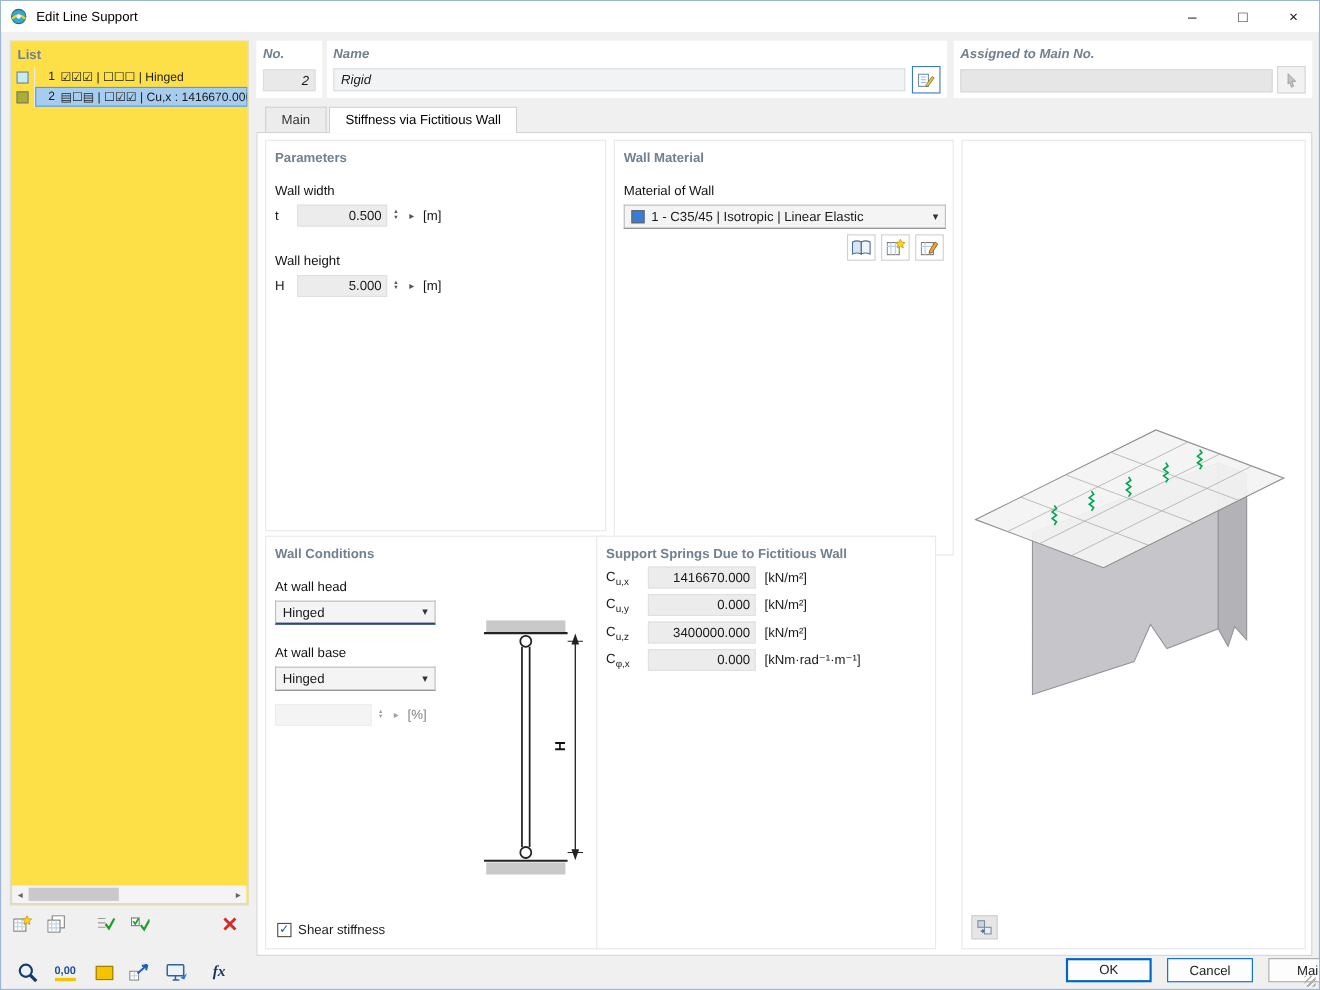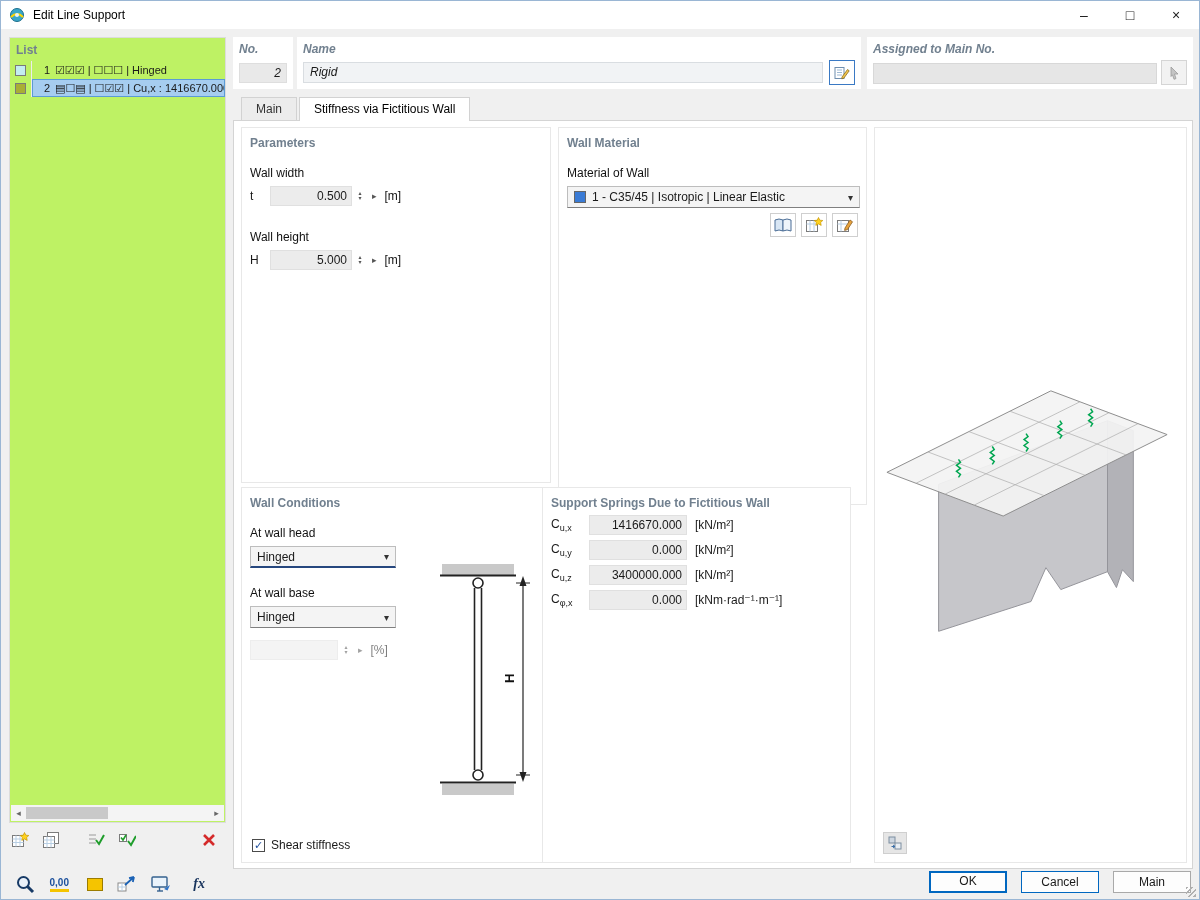--- a/index.html
+++ b/index.html
@@ -8,21 +8,21 @@
   .window { position:relative; width:1200px; height:900px; background:#f0f0f0; border:1px solid #9ab6d4; overflow:hidden; }
 
   
   .titlebar { position:absolute; left:0; top:0; right:0; height:28px; background:#ffffff; display:flex; align-items:center; }
   .app-icon { margin-left:8px; width:16px; height:16px; display:inline-flex; }
   .title-text { margin-left:8px; font-size:12px; color:#000; }
   .win-controls { position:absolute; right:0; top:0; height:28px; display:flex; }
   .win-btn { width:46px; height:28px; display:flex; align-items:center; justify-content:center; font-size:14px; color:#222; }
 
   
-  .list-panel { position:absolute; left:8px; top:36px; width:217px; height:786px; background:#bef264; border:1px solid #dcdcdc; overflow:hidden; }
+  .list-panel { position:absolute; left:8px; top:36px; width:217px; height:786px; background:#fde047; border:1px solid #dcdcdc; overflow:hidden; }
   .group-header { color:#71808f; font-weight:bold; font-size:12px; }
   .list-panel .group-header { padding:5px 6px 4px 6px; }
   .list-item { display:flex; align-items:center; height:18px; font-size:11px; white-space:nowrap; }
   .swatch-cell { width:22px; height:18px; display:flex; align-items:center; justify-content:center; border-right:1px solid #ececec; flex:none; }
   .swatch { width:11px; height:11px; border:1px solid #7a7a7a; display:inline-block; }
   .li-content { flex:1; display:flex; align-items:center; height:18px; padding-left:2px; overflow:hidden; }
   .li-num { width:16px; text-align:right; margin-right:5px; flex:none; }
   .li-desc { overflow:hidden; text-overflow:clip; white-space:nowrap; }
   .list-item.selected .li-content { background:#a6cdf0; outline:1px solid #5b9bd5; outline-offset:-1px; }
   .hscroll { position:absolute; left:1px; right:1px; bottom:1px; height:16px; background:#f4f4f4; display:flex; align-items:center; }
@@ -94,21 +94,21 @@
 
   #view-svg { position:absolute; left:2px; top:235px; }
   #view-btn { position:absolute; left:8px; bottom:8px; width:24px; height:22px; background:#e6e6e6; border:1px solid #cfcfcf; display:flex; align-items:center; justify-content:center; }
 
   
   .bottom-toolbar { position:absolute; left:8px; top:871px; display:flex; }
   .tool-btn { width:26px; height:24px; display:flex; align-items:center; justify-content:flex-end; margin-right:8px; }
   .decimal-icon { font-size:10px; font-weight:bold; color:#1b4f9c; border-bottom:3px solid #f5c400; line-height:12px; }
   .color-box { width:16px; height:13px; border:1px solid #9c7c00; }
   .fx-icon { font-family:"Liberation Serif","DejaVu Serif",serif; font-style:italic; font-weight:bold; font-size:14px; color:#17335c; }
-  .btn { position:absolute; top:870px; width:78px; height:22px; background:#fdfdfd; border:1px solid #a9a9a9; text-align:center; line-height:20px; }
+  .btn { position:absolute; top:870px; width:78px; height:22px; background:#fdfdfd; border:1px solid #a9a9a9; text-align:center; line-height:20px;margin-left:40px; }
   #btn-ok { left:928px; border:2px solid #0067c0; line-height:17px; }
   #btn-cancel { left:1020px; border:1px solid #0067c0; }
   #btn-apply { left:1112px; }
   .grip { position:absolute; right:3px; bottom:2px; width:10px; height:10px;
           background:repeating-linear-gradient(135deg,#b0b0b0 0 1.5px,transparent 1.5px 4px); }
 </style>
 </head>
 <body>
 
 <div class="window">

